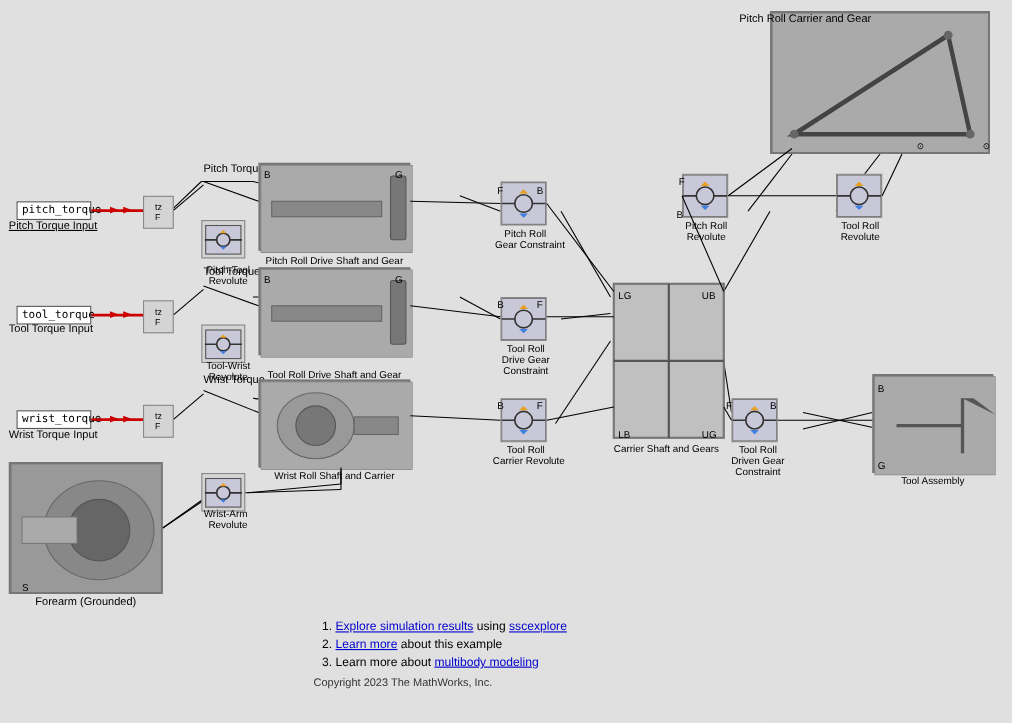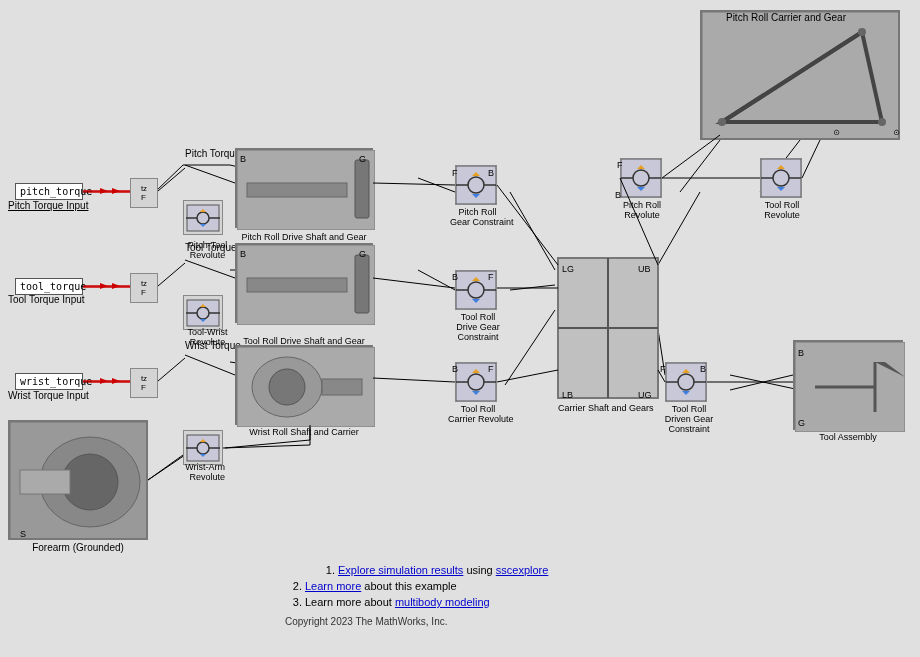--- a/index.html
+++ b/index.html
@@ -411,25 +411,25 @@
       <line x1="20" y1="110" x2="160" y2="20" stroke="#444" stroke-width="4"></line>
 
       <circle cx="20" cy="110" r="4" fill="#666"></circle>
       <circle cx="180" cy="110" r="4" fill="#666"></circle>
       <circle cx="160" cy="20" r="4" fill="#666"></circle>
     </svg>
   </div>
 
   <div class="port-label" style="right:20px; top:128px; font-size:8px;">⊙</div>
   <div class="port-label" style="right:80px; top:128px; font-size:8px;">⊙</div>
-  <div class="block-label" style="right:20px; top:12px; font-size:10px; text-align:center; width:228px;">Pitch Roll Carrier and Gear</div>
+  <div class="block-label" style="right:20px; top:12px; font-size:10px; text-align:left; width:228px;">Pitch Roll Carrier and Gear</div>
 
   <div class="info-section">
     <ol style="padding-left:20px;">
-      <li style="font-size:11px; margin-bottom:4px;margin-left:33px;">
+      <li style="font-size:11px; margin-bottom:4px;">
         <a href="#">Explore simulation results</a>
         <span> using </span>
         <a href="#">sscexplore</a>
       </li>
       <li style="font-size:11px; margin-bottom:4px;">
         <a href="#">Learn more</a>
         <span> about this example</span>
       </li>
       <li style="font-size:11px; margin-bottom:4px;">
         <span>Learn more about </span>

